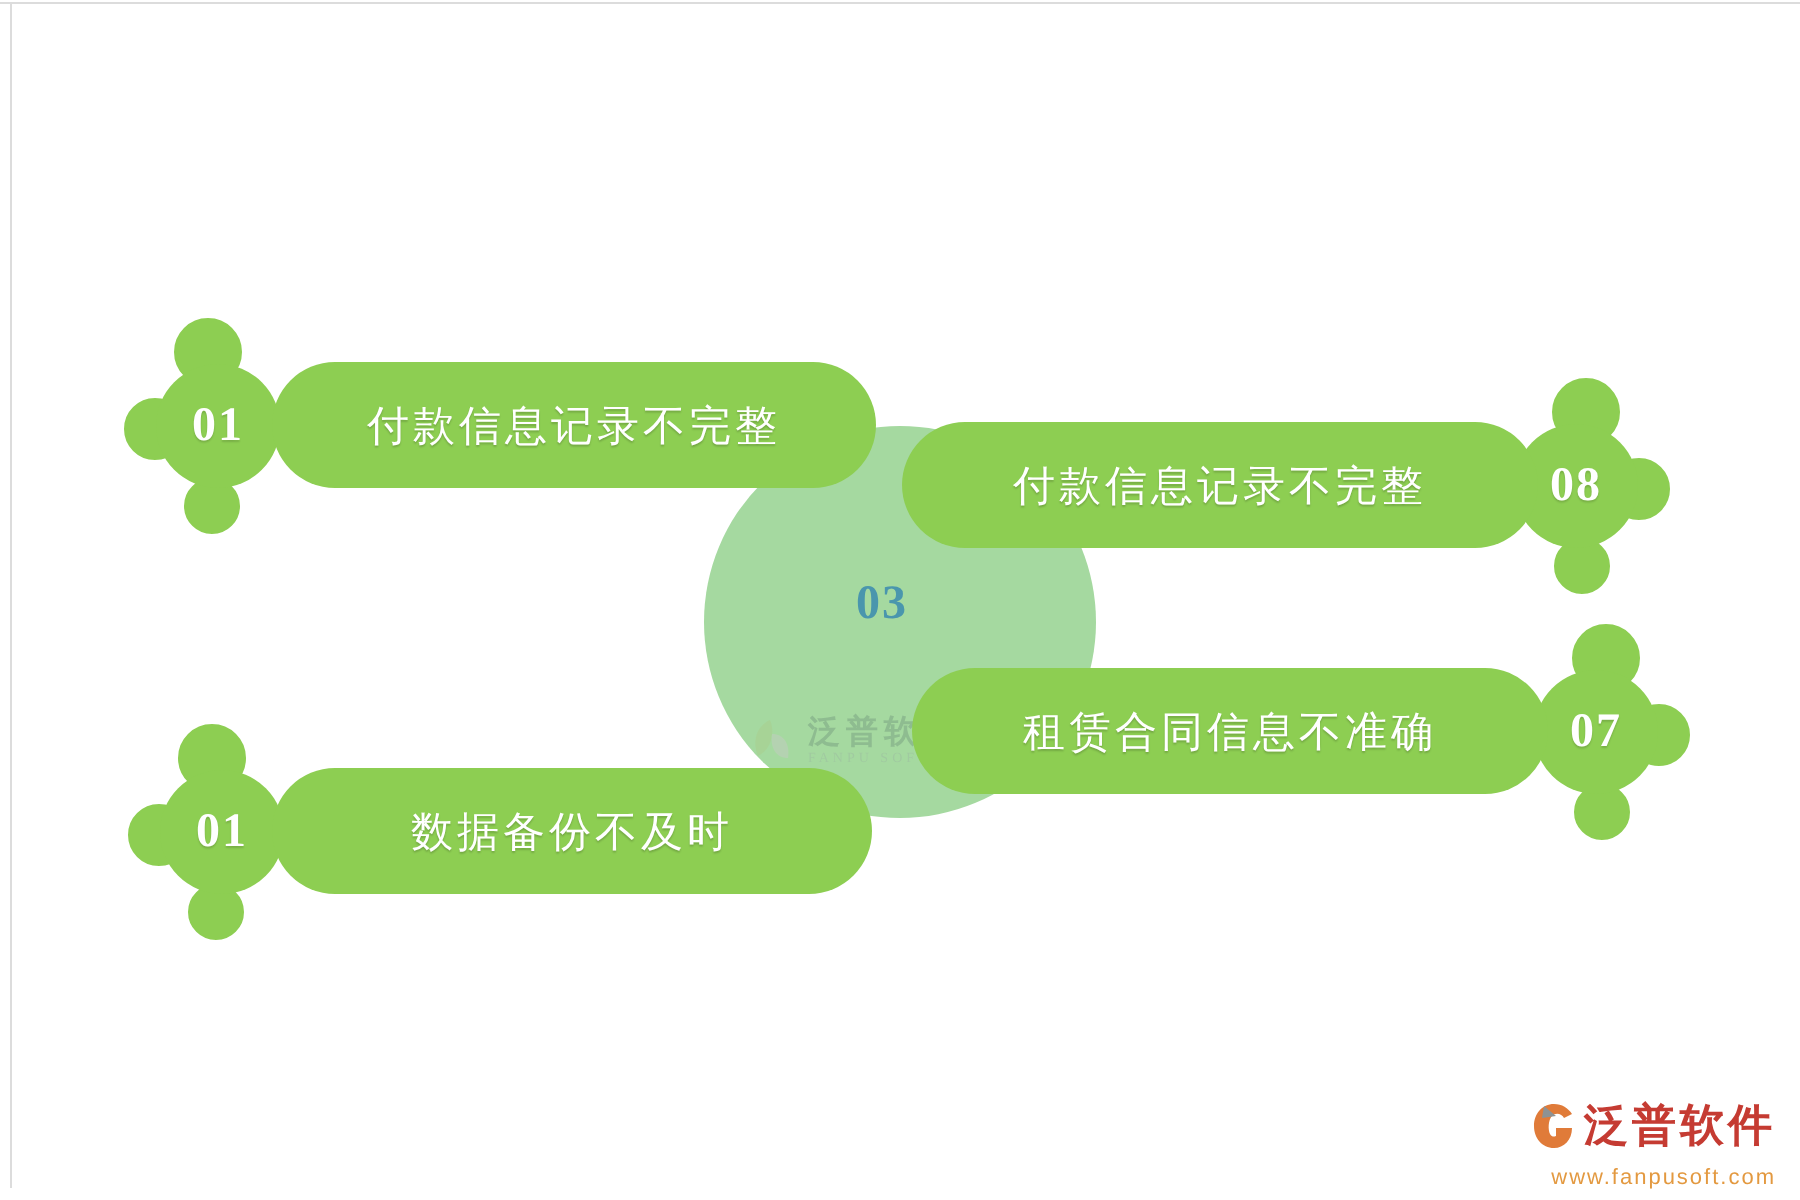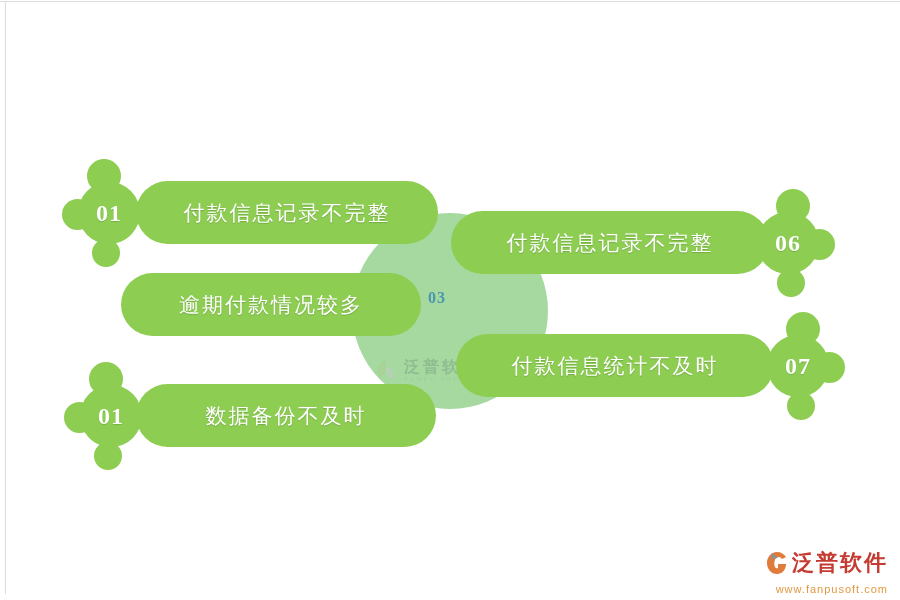--- a/index.html
+++ b/index.html
@@ -79,21 +79,21 @@
   .fr .p-bot{left:-14px;top:23px;width:34px;height:34px;}
 
   .flower1{left:109px;top:213px;}
   .flower2{left:788px;top:243px;}
   .flower4{left:798px;top:366px;}
   .flower5{left:111px;top:416px;}
 
   
   .num03{
     position:absolute;left:428px;top:289px;z-index:3;
-    font-size:16px;font-weight:bold;letter-spacing:1px;
+    font-size:24px;font-weight:bold;letter-spacing:1px;
     color:var(--num03,#4a96ad);
   }
 
   
   .footer-brand{
     position:absolute;right:12px;top:548px;z-index:4;
     display:flex;flex-direction:column;align-items:flex-end;
   }
   .fb-row{display:flex;align-items:center;gap:4px;}
   .fb-icon{width:22px;height:24px;display:inline-block;}
@@ -135,21 +135,21 @@
     <span class="main">
       <span class="num">01</span>
     </span>
   </div>
 
   <div class="flower fr flower2">
     <span class="petal p-top"></span>
     <span class="petal p-side"></span>
     <span class="petal p-bot"></span>
     <span class="main">
-      <span class="num">06</span>
+      <span class="num">08</span>
     </span>
   </div>
 
   <div class="flower fr flower4">
     <span class="petal p-top"></span>
     <span class="petal p-side"></span>
     <span class="petal p-bot"></span>
     <span class="main">
       <span class="num">07</span>
     </span>
@@ -165,27 +165,24 @@
   </div>
 
   <div class="pill pill1">
     <span class="pill-label">付款信息记录不完整</span>
   </div>
 
   <div class="pill pill2">
     <span class="pill-label">付款信息记录不完整</span>
   </div>
 
-  <div class="pill pill3">
-    <span class="pill-label">逾期付款情况较多</span>
-  </div>
   <div class="num03">03</div>
 
   <div class="pill pill4">
-    <span class="pill-label">付款信息统计不及时</span>
+    <span class="pill-label">租赁合同信息不准确</span>
   </div>
 
   <div class="pill pill5">
     <span class="pill-label">数据备份不及时</span>
   </div>
 
   <div class="footer-brand">
     <div class="fb-row">
       <span class="fb-icon">
         <svg viewBox="0 0 22 24" width="22" height="24">

